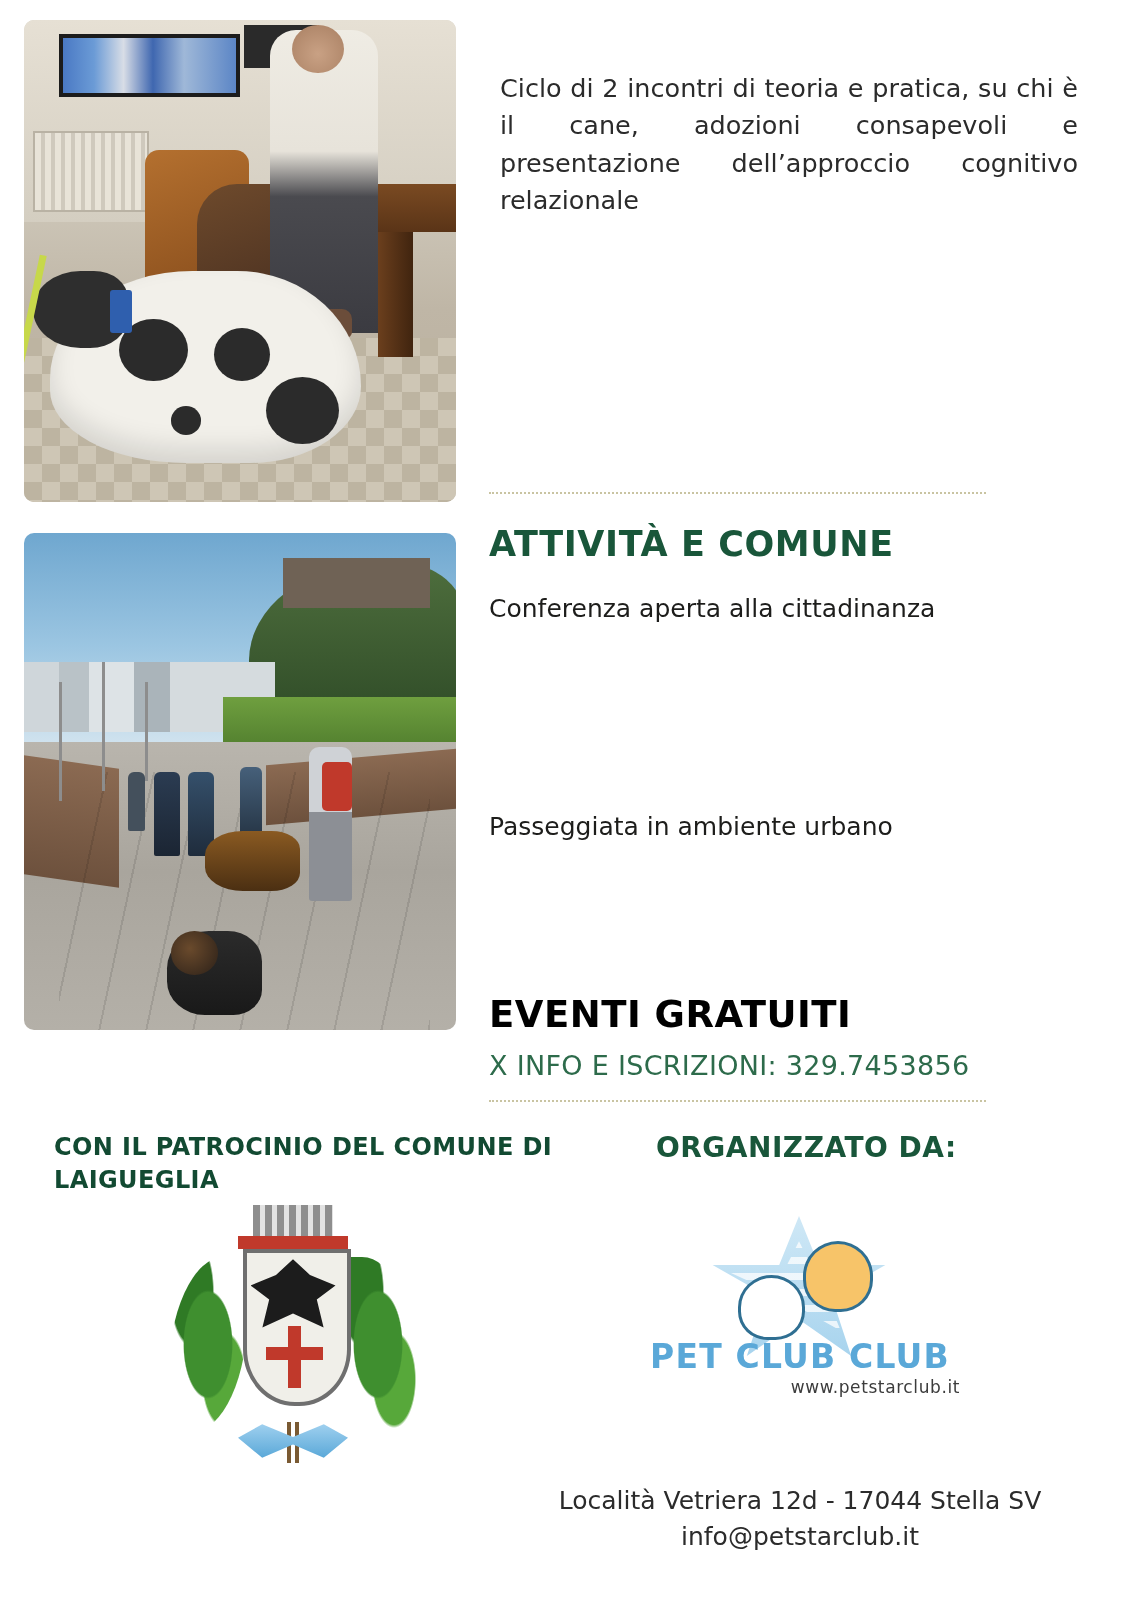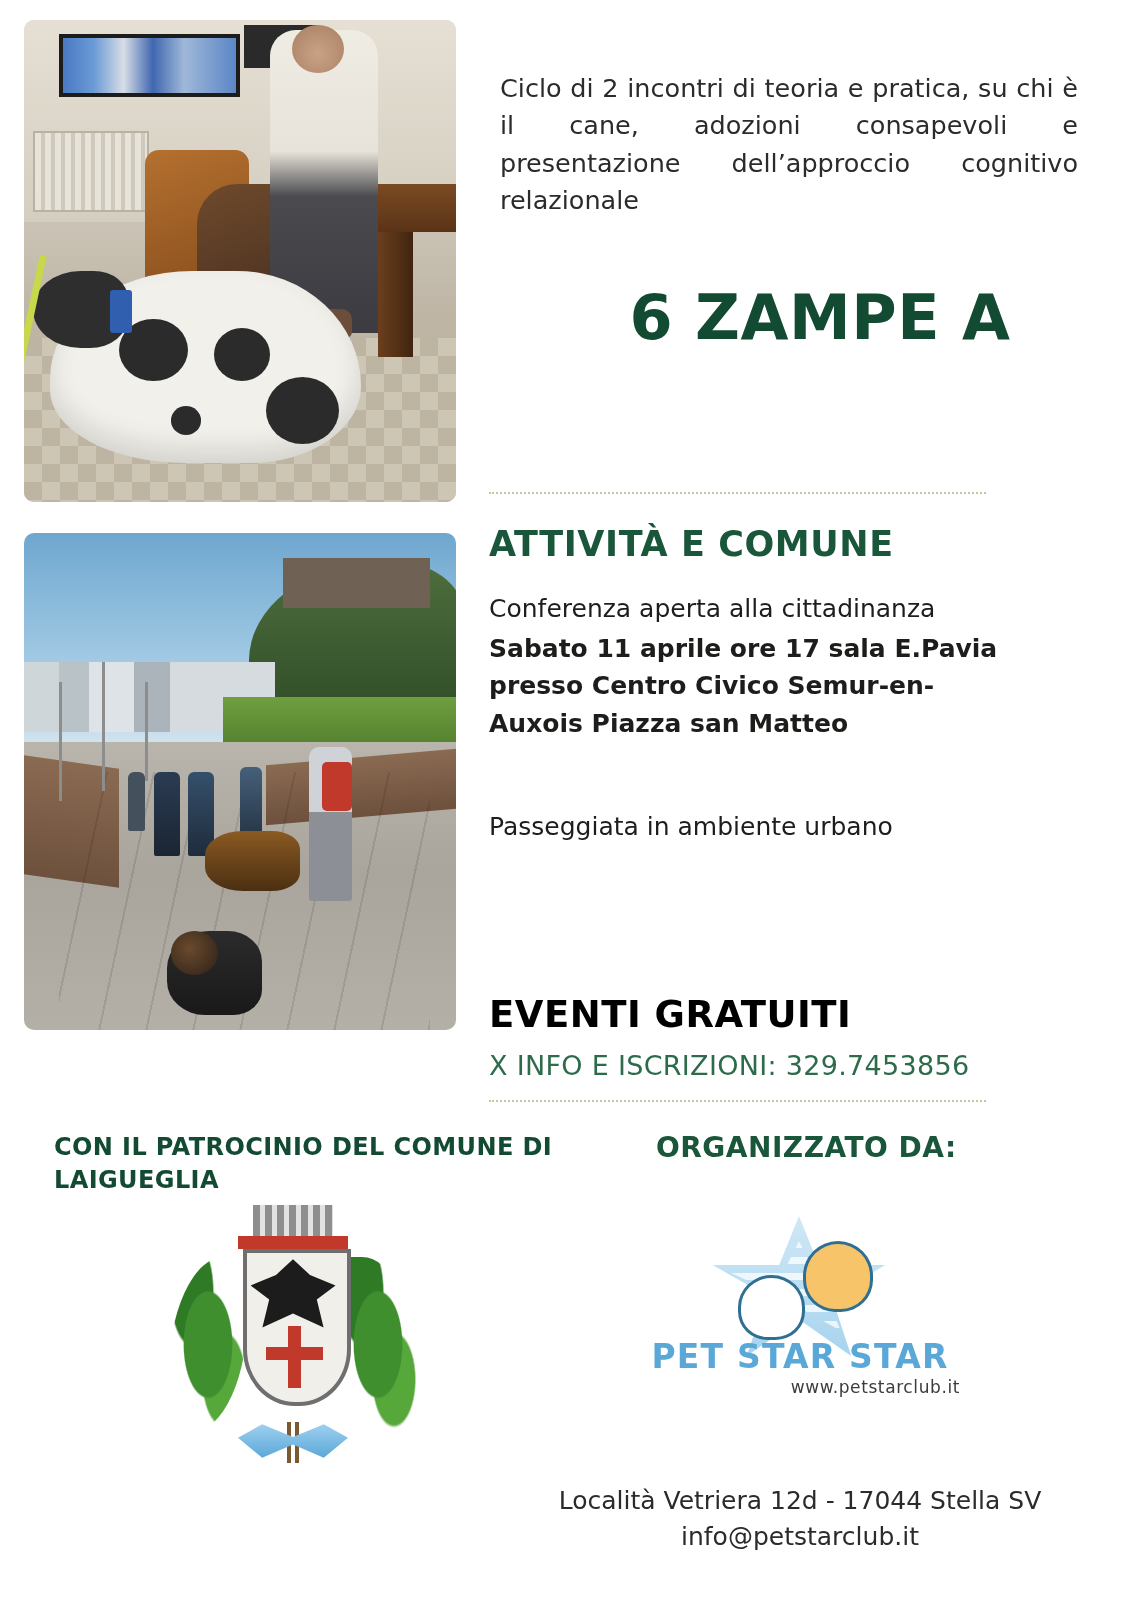--- a/index.html
+++ b/index.html
@@ -450,30 +450,28 @@
   <div class="person ph-layer" style="left:69%;top:46%;width:7%;height:10%;background:#c0392b;border-radius:5px;"></div>
   <div class="person ph-layer" style="left:24%;top:48%;width:4%;height:12%;background:#44505c;"></div>
   <div class="dog2 ph-layer"></div>
   <div class="dog3 ph-layer"></div>
   <div class="dog3-face ph-layer"></div>
 </div>
 
 <div class="intro">Ciclo di 2 incontri di teoria e pratica, su chi è il cane, adozioni consapevoli e presentazione dell’approccio cognitivo relazionale</div>
 
 <div class="title">
-  <div>6 ZAMPE A</div>
 </div>
 
 <div class="divider" id="divider-top"></div>
 
 <div class="section-head" id="attivita-head">ATTIVITÀ E COMUNE</div>
 
 <div class="block" id="block-conferenza">
   <span class="lead">Conferenza aperta alla cittadinanza</span>
-  <span class="strong">Sabato 11 aprile ore 17 sala E.Pavia presso Centro Civico Semur-en-Auxois Piazza san Matteo</span>
 </div>
 
 <div class="block" id="block-passeggiata">
   <span class="lead">Passeggiata in ambiente urbano</span>
 </div>
 
 <div id="eventi-gratuiti">EVENTI GRATUITI</div>
 <div id="info-iscrizioni">X INFO E ISCRIZIONI: 329.7453856</div>
 
 <div class="divider" id="divider-bottom"></div>
@@ -493,17 +491,17 @@
   <div class="crest-stems"></div>
   <div class="crest-ribbon"></div>
 </div>
 
 <div id="petstar-logo">
   <div class="star"></div>
   <div class="star-stripes"></div>
   <div class="logo-dog"></div>
   <div class="logo-cat"></div>
 </div>
-<div id="petstar-name">PET STAR STAR</div>
+<div id="petstar-name">PET CLUB CLUB</div>
 <div id="petstar-site">www.petstarclub.it</div>
 
 <div id="footer-address" style="white-space: pre-line;">Località Vetriera 12d - 17044 Stella SV
 info@petstarclub.it</div>
 
 </body></html>

